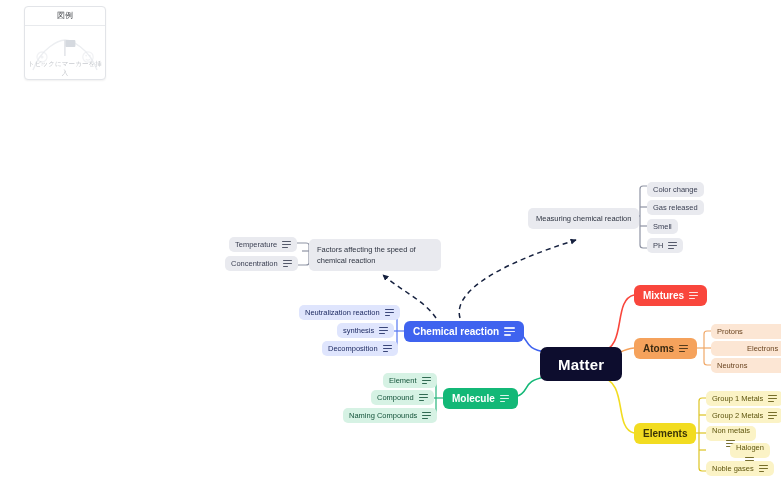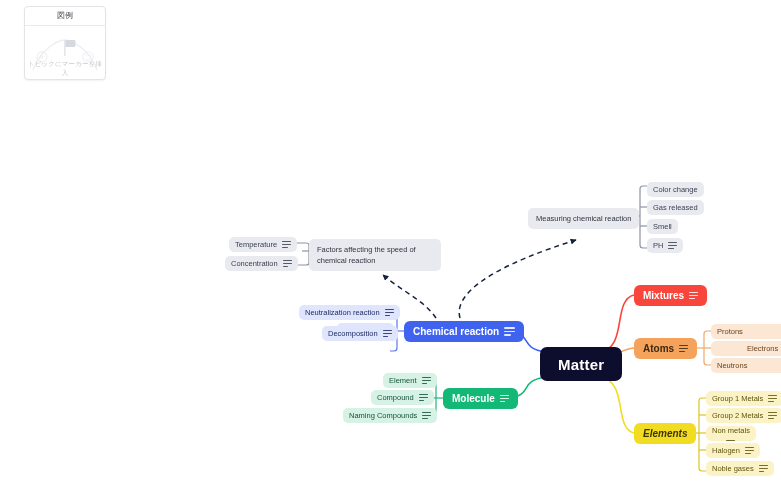--- a/index.html
+++ b/index.html
@@ -211,21 +211,21 @@
   </div>
   <div class="node sub peach" style="left:711px;top:358px;">
     <span class="label">Neutrons</span>
     <span class="notes-icon">
         <i></i>
         <i></i>
         <i></i>
       </span>
   </div>
 
-  <div class="node main yellow" style="left:634px;top:423px;font-style:italic;">
+  <div class="node main yellow" style="left:634px;top:423px;">
     <span class="label">Elements</span>
   </div>
   <div class="node sub cream" style="left:706px;top:391px;">
     <span class="label">Group 1 Metals</span>
     <span class="notes-icon">
         <i></i>
         <i></i>
         <i></i>
       </span>
   </div>
@@ -238,21 +238,21 @@
       </span>
   </div>
   <div class="node sub cream" style="left:706px;top:426px;flex-direction:column;">
     <span class="label">Non metals</span>
     <span class="notes-icon">
         <i></i>
         <i></i>
         <i></i>
       </span>
   </div>
-  <div class="node sub cream" style="left:706px;top:443px;">
+  <div class="node sub cream" style="left:730px;top:443px;flex-direction:column;">
     <span class="label">Halogen</span>
     <span class="notes-icon">
         <i></i>
         <i></i>
         <i></i>
       </span>
   </div>
   <div class="node sub cream" style="left:706px;top:461px;">
     <span class="label">Noble gases</span>
     <span class="notes-icon">
@@ -312,21 +312,21 @@
       </span>
   </div>
   <div class="node sub periwinkle" style="left:337px;top:323px;">
     <span class="label">synthesis</span>
     <span class="notes-icon">
         <i></i>
         <i></i>
         <i></i>
       </span>
   </div>
-  <div class="node sub periwinkle" style="left:322px;top:326px;justify-content:center;">
+  <div class="node sub periwinkle" style="left:322px;top:341px;justify-content:center;">
     <span class="label">Decomposition</span>
     <span class="notes-icon">
         <i></i>
         <i></i>
         <i></i>
       </span>
   </div>
 
   <div class="node float-topic" style="left:309px;top:239px;width:132px;">
     <span class="label">Factors affecting the speed of chemical reaction</span>

